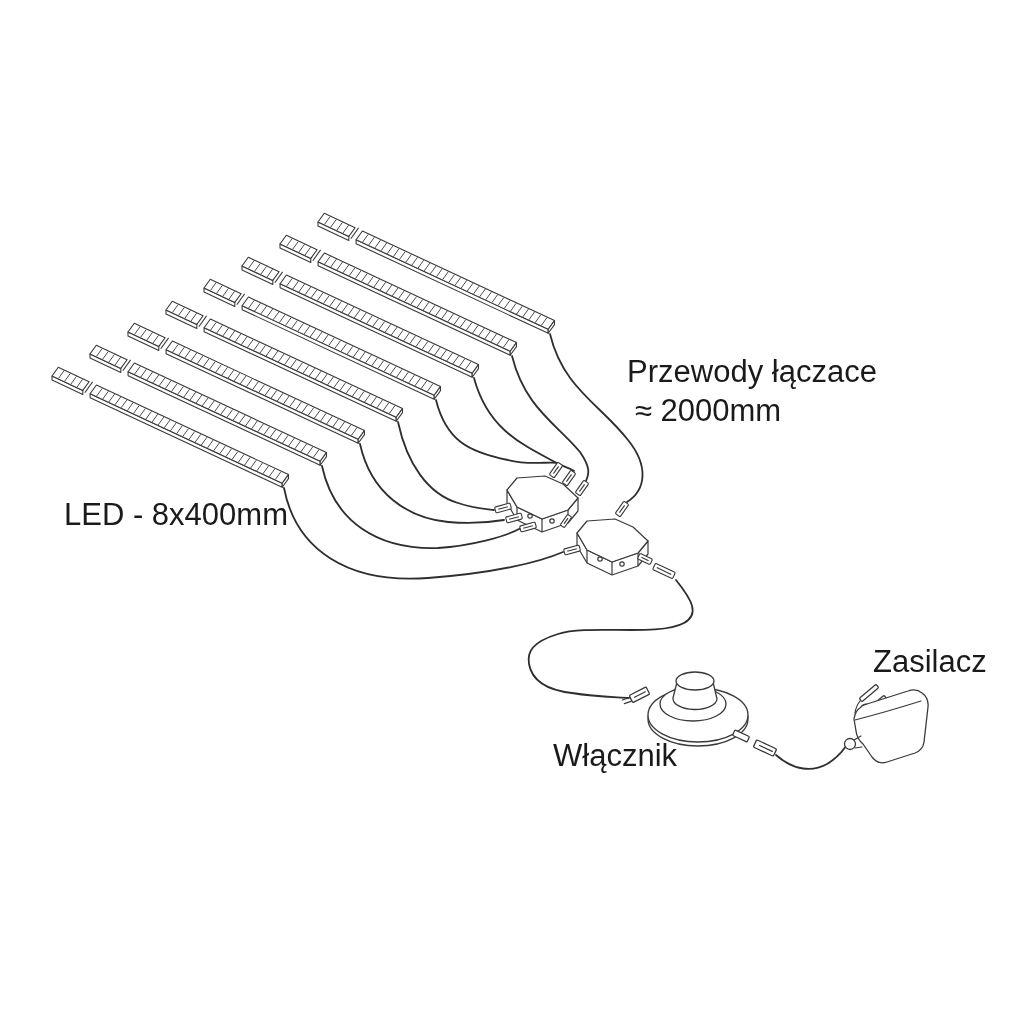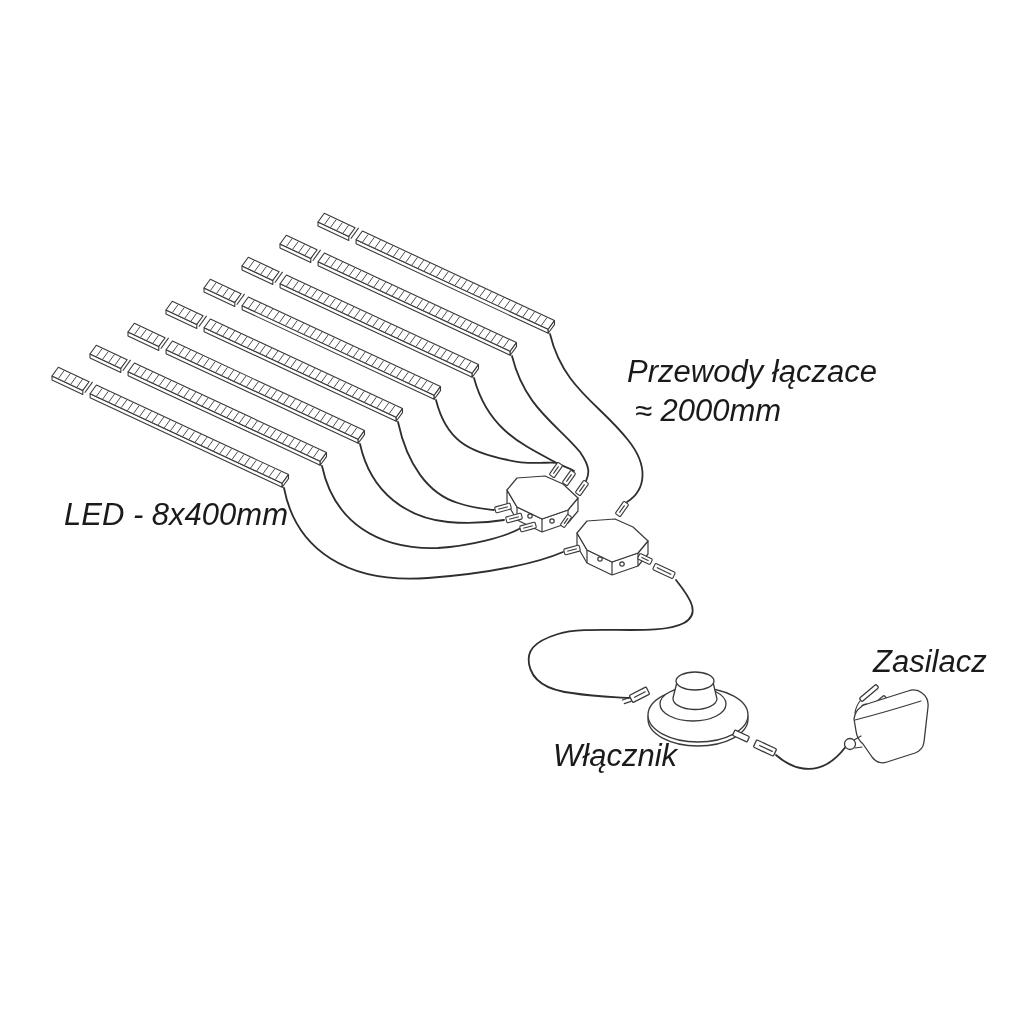--- a/index.html
+++ b/index.html
@@ -1,16 +1,16 @@
 <!DOCTYPE html>
 <html style="--bg: #ffffff; --line: #3a3a3a; --text: #1a1a1a;"><head>
 <meta charset="utf-8">
 <style>
   html,body{margin:0;padding:0;background:#fff;}
-  .canvas{width:1024px;height:1024px;background:var(--bg,#fff);position:relative;overflow:hidden;font-style:italic;}
+  .canvas{width:1024px;height:1024px;background:var(--bg,#fff);position:relative;overflow:hidden;}
   svg{display:block;}
   svg text{font-family:"Liberation Sans",sans-serif;font-size:31px;fill:var(--text,#1a1a1a);}
   .ln{stroke:var(--line,#3a3a3a);fill:none;stroke-width:1.2;stroke-linejoin:round;stroke-linecap:round;}
   .fw{stroke:var(--line,#3a3a3a);fill:#ffffff;stroke-width:1.3;stroke-linejoin:round;}
 </style>
 </head>
 <body>
 
 <div class="canvas">
 <svg width="1024" height="1024" viewBox="0 0 1024 1024">

